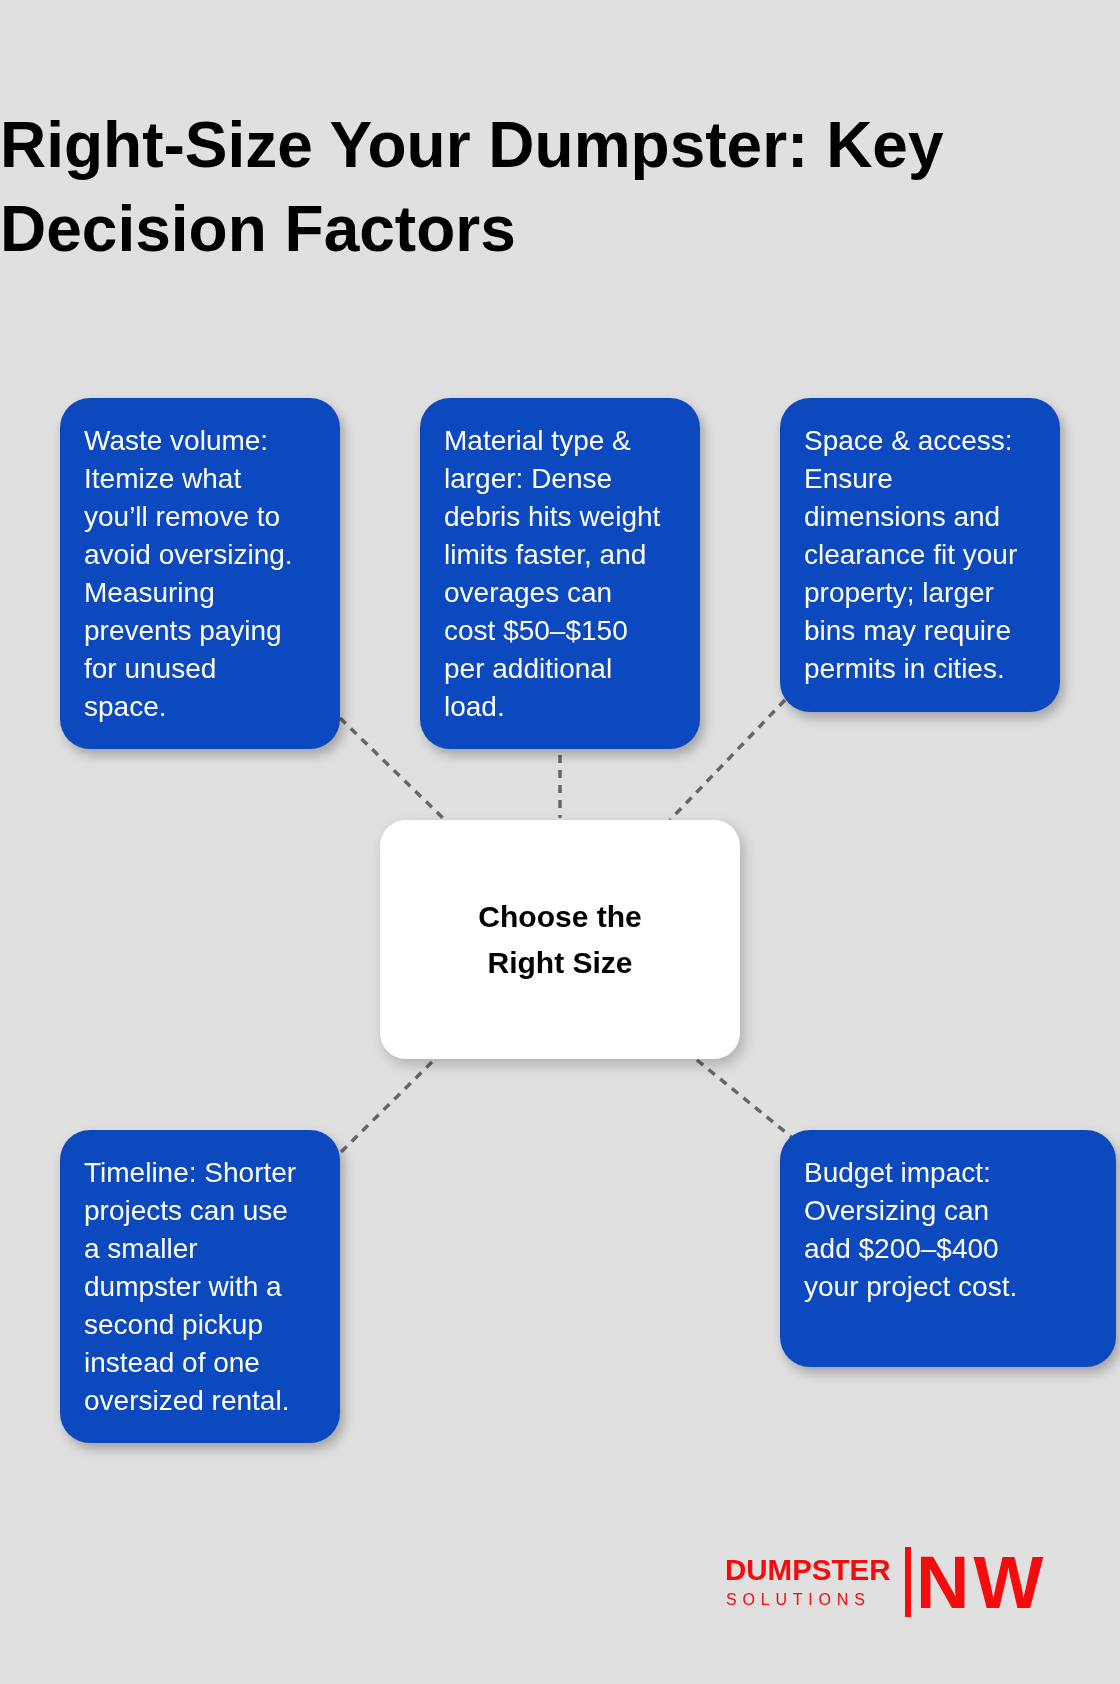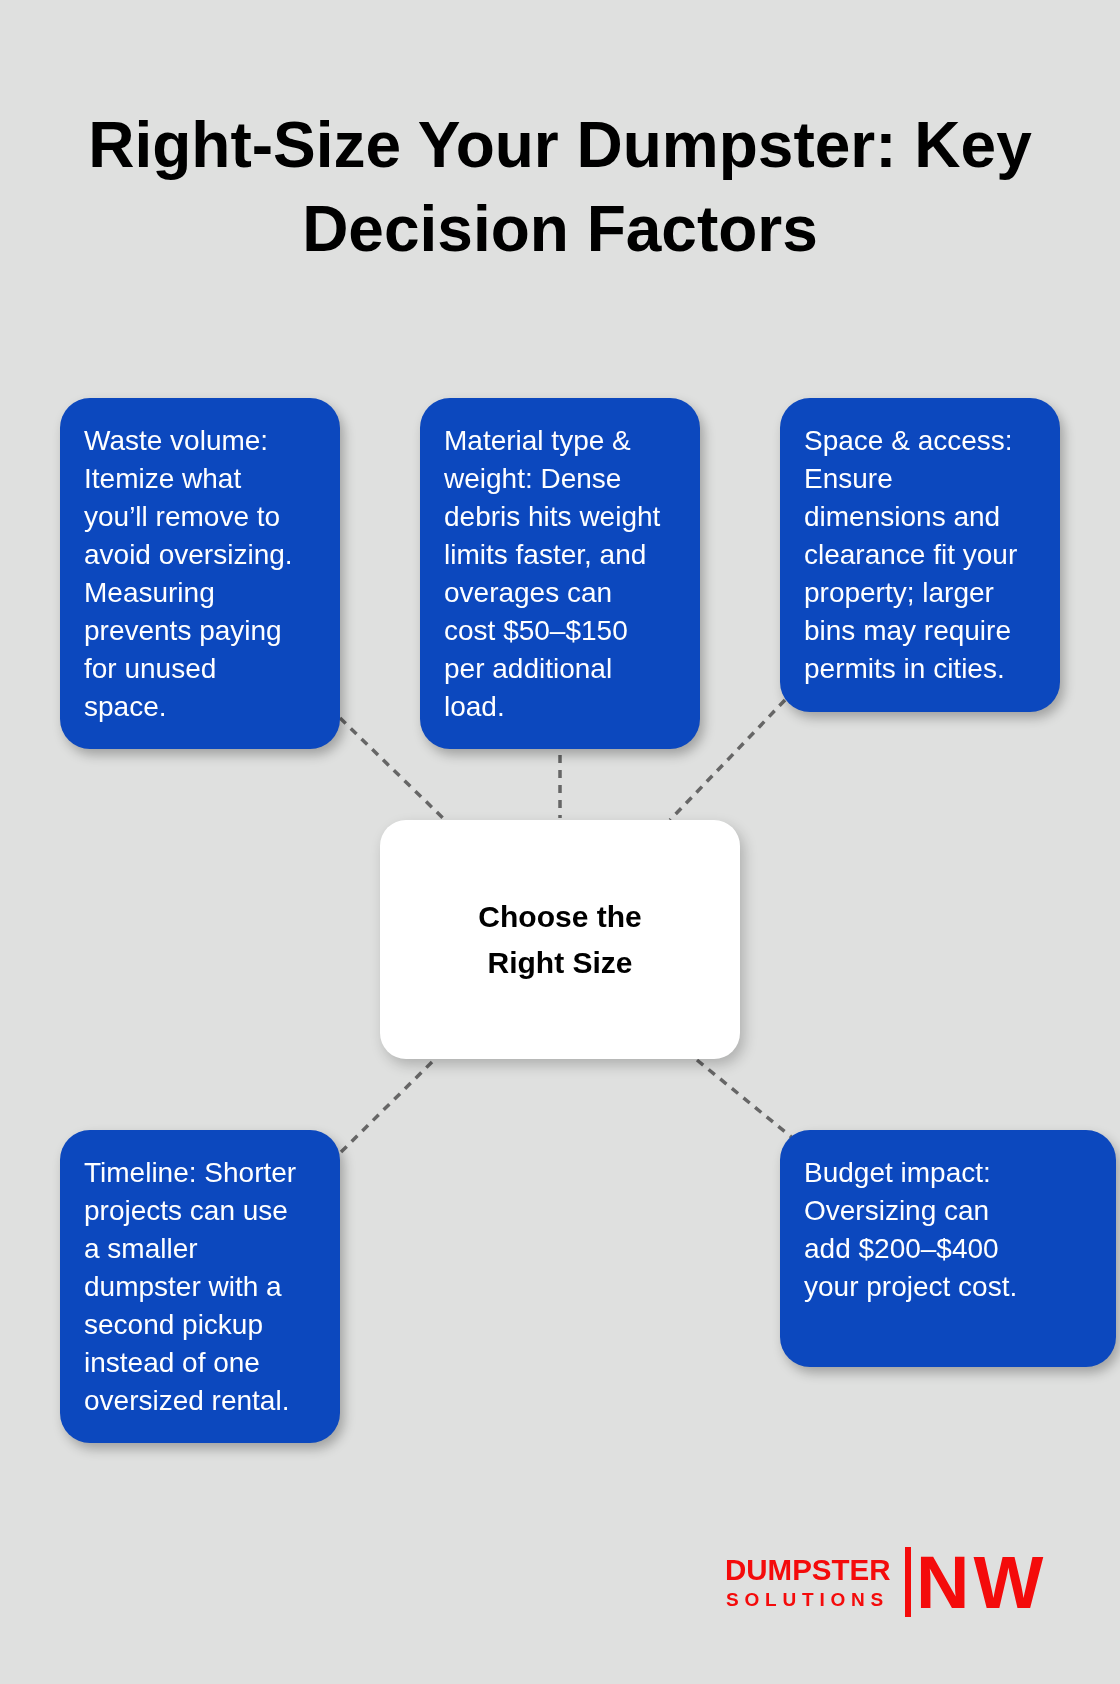--- a/index.html
+++ b/index.html
@@ -4,21 +4,21 @@
 <style>
   html, body { margin: 0; padding: 0; }
   body {
     width: 1120px; height: 1684px;
     background: #dfe0df;
     position: relative; overflow: hidden;
     font-family: "Liberation Sans", sans-serif;
   }
   .title {
     position: absolute; left: 0; top: 103px; width: 1120px;
-    text-align: center; font-weight: bold; font-size: 64px; line-height: 84px;
+    font-weight: bold; font-size: 64px; line-height: 84px;
     color: #000;
   }
   .title span { display: block; white-space: nowrap; }
   svg.connectors { position: absolute; left: 0; top: 0; width: 1120px; height: 1684px; }
   .card {
     position: absolute; box-sizing: border-box;
     background: #0c48be; color: #fff;
     border-radius: 30px;
     padding: 24px 0 16px 24px;
     font-size: 28px; line-height: 38px;
@@ -28,21 +28,21 @@
   .center {
     position: absolute; left: 380px; top: 820px; width: 360px; height: 239px;
     background: #ffffff; border-radius: 26px;
     box-shadow: 4px 6px 14px rgba(0,0,0,0.22);
     display: flex; flex-direction: column; align-items: center; justify-content: center;
     font-weight: bold; font-size: 30px; line-height: 46px; color: #000;
   }
   .center span { display: block; white-space: nowrap; }
   .logo { position: absolute; left: 725px; top: 1545px; width: 340px; height: 75px; color: #f40b0b; }
   .logo .l1 { position: absolute; left: 0; top: 10px; font-weight: bold; font-size: 29.5px; line-height: 30px; white-space: nowrap; }
-  .logo .l2 { position: absolute; left: 1px; top: 44px; font-weight: bold; font-size: 19px; line-height: 22px; letter-spacing: 5.8px; white-space: nowrap; }
+  .logo .l2 { position: absolute; left: 1px; top: 44px; font-weight: normal; font-size: 16px; line-height: 22px; letter-spacing: 5.8px; white-space: nowrap; }
   .logo .bar { position: absolute; left: 180px; top: 2px; width: 6px; height: 70px; background: #f40b0b; }
   .logo .nw { position: absolute; left: 191px; top: 1px; font-weight: bold; font-size: 74px; line-height: 74px; letter-spacing: 4px; white-space: nowrap; }
 </style>
 </head>
 <body>
 
 <div class="title">
   <span>Right-Size Your Dumpster: Key</span>
   <span>Decision Factors</span>
 </div>
@@ -63,21 +63,21 @@
   <span class="ln">you’ll remove to</span>
   <span class="ln">avoid oversizing.</span>
   <span class="ln">Measuring</span>
   <span class="ln">prevents paying</span>
   <span class="ln">for unused</span>
   <span class="ln">space.</span>
 </div>
 
 <div class="card" style="left:420px; top:398px; width:280px; height:351px;">
   <span class="ln">Material type &amp;</span>
-  <span class="ln">weight: Dense</span>
+  <span class="ln">larger: Dense</span>
   <span class="ln">debris hits weight</span>
   <span class="ln">limits faster, and</span>
   <span class="ln">overages can</span>
   <span class="ln">cost $50–$150</span>
   <span class="ln">per additional</span>
   <span class="ln">load.</span>
 </div>
 
 <div class="card" style="left:780px; top:398px; width:280px; height:314px;">
   <span class="ln">Space &amp; access:</span>

